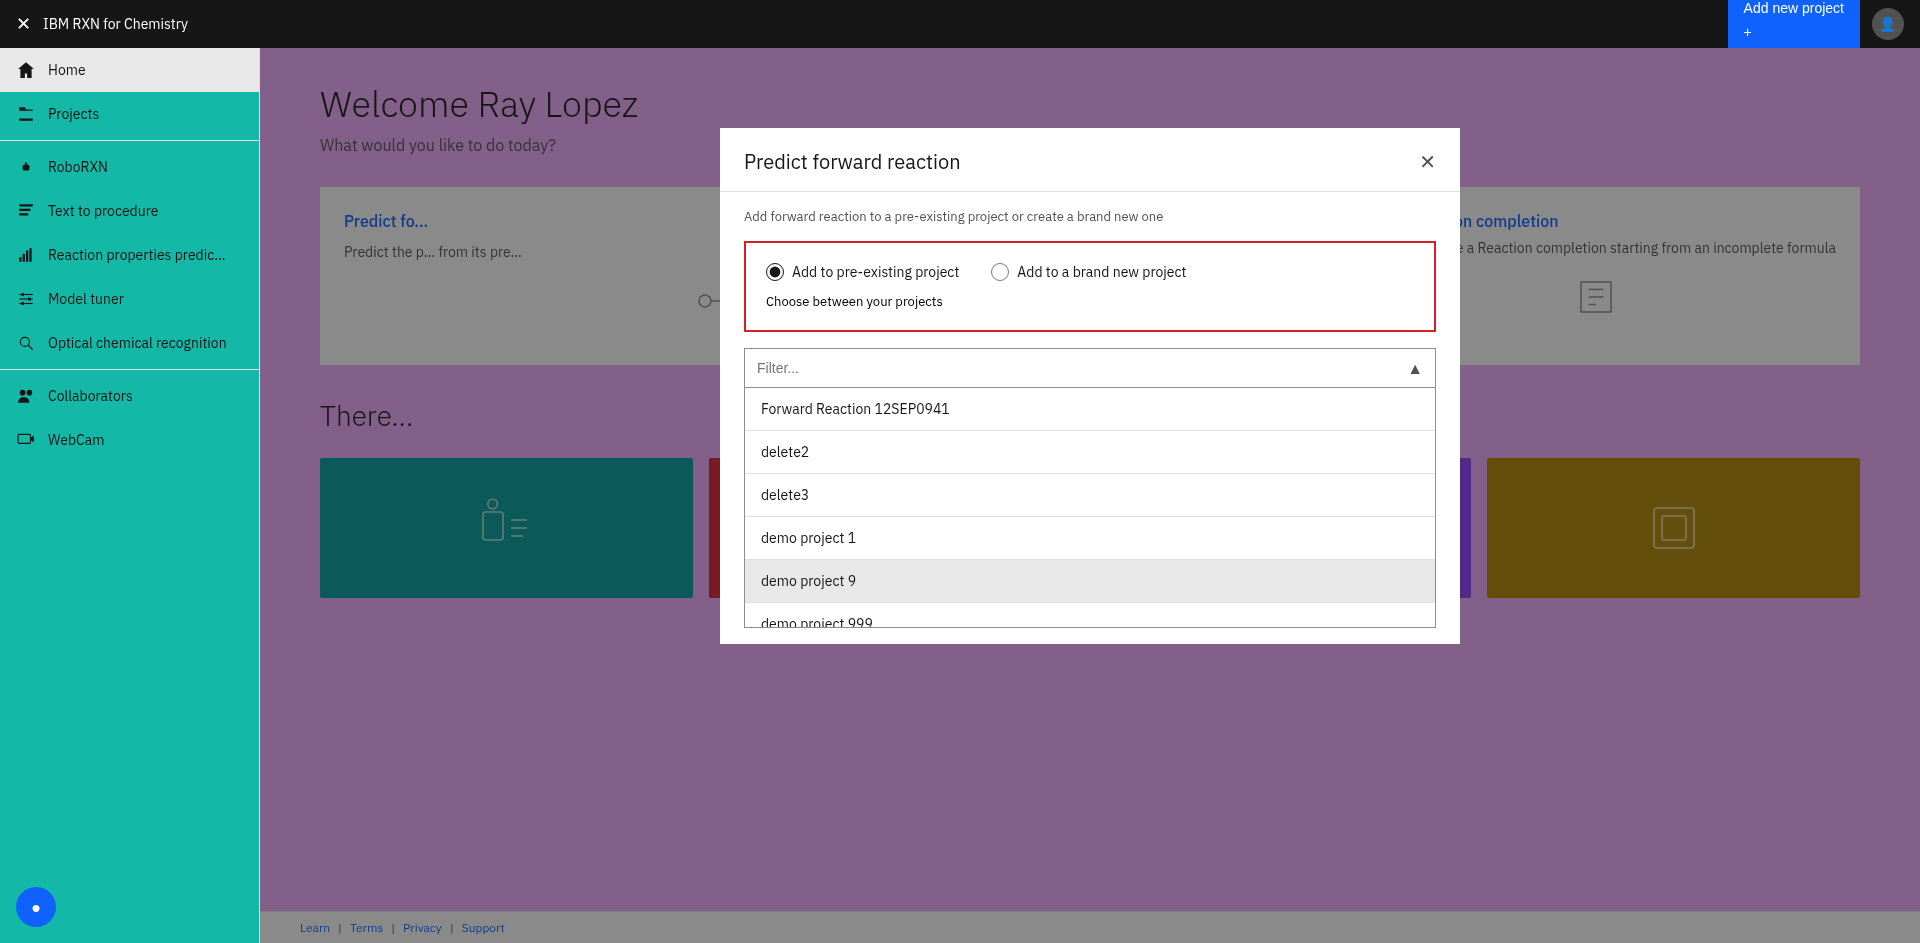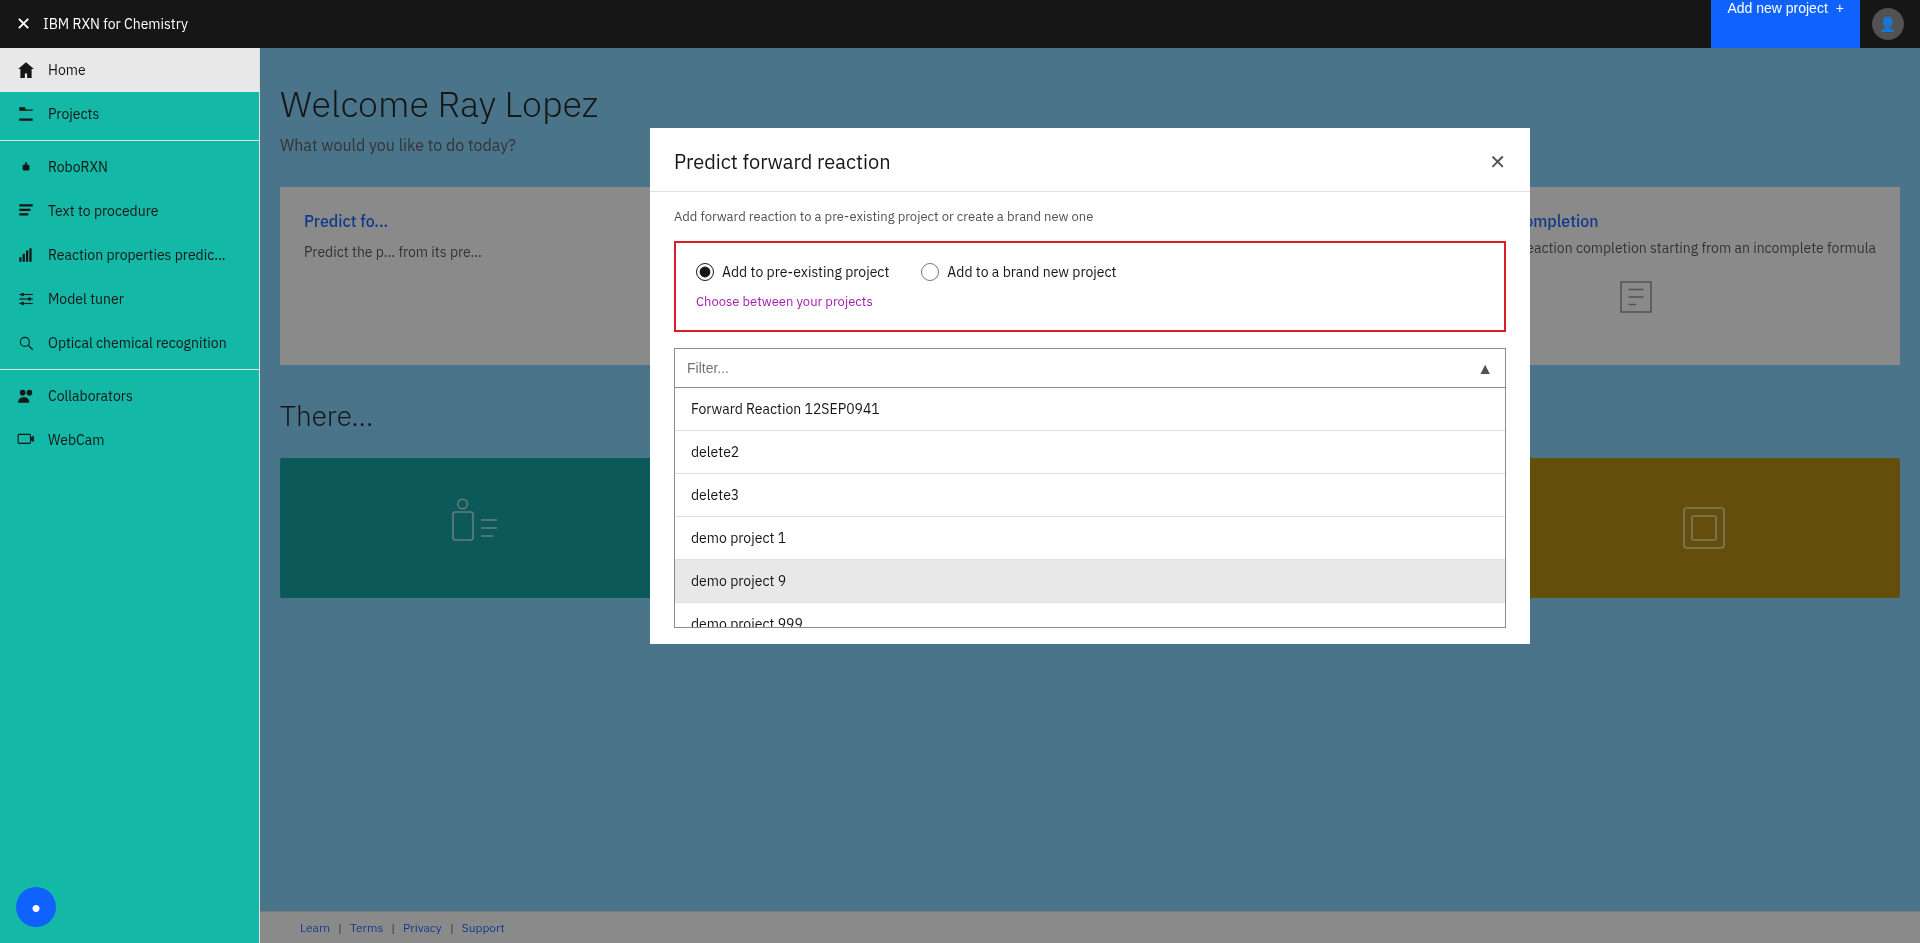--- a/index.html
+++ b/index.html
@@ -11,21 +11,21 @@
       background: #161616; color: #fff; height: 48px; padding: 0 16px;
       position: fixed; top: 0; left: 0; right: 0; z-index: 100;
     }
     .topbar-left { display: flex; align-items: center; gap: 12px; }
     .topbar-title { font-size: 14px; font-weight: 400; }
     .topbar-close { background: none; border: none; color: #fff; cursor: pointer; font-size: 18px; }
     .topbar-right { display: flex; align-items: center; gap: 12px; }
     .add-project-btn {
       display: flex; align-items: flex-start; gap: 8px;
       background: #0f62fe; color: #fff; border: none; padding: 0 16px;
-      height: 48px; font-size: 14px; cursor: pointer;
+      height: 48px; font-size: 14px; cursor: pointer; flex-direction: column;
     }
     .user-avatar { width: 32px; height: 32px; border-radius: 50%; background: #525252; display: flex; align-items: center; justify-content: center; color: #fff; font-size: 14px; }
 
     
     .layout { display: flex; margin-top: 48px; height: calc(100vh - 48px); }
 
     
     .sidebar {
       width: 260px; background: #14b8a6; border-right: 1px solid #e0e0e0;
       display: flex; flex-direction: column; flex-shrink: 0; overflow-y: auto;
@@ -34,21 +34,21 @@
       display: flex; align-items: center; gap: 12px;
       padding: 12px 16px; cursor: pointer; font-size: 14px; color: #161616;
     }
     .sidebar-item.active { background: #e8e8e8; }
     .sidebar-icon { width: 20px; height: 20px; display: flex; align-items: center; justify-content: center; flex-shrink: 0; }
     .sidebar-divider { border: none; border-top: 1px solid #e0e0e0; margin: 4px 0; }
     .sidebar-bottom { margin-top: auto; padding: 16px; }
     .sidebar-avatar { width: 40px; height: 40px; border-radius: 50%; background: #0f62fe; display: flex; align-items: center; justify-content: center; color: #fff; font-size: 16px; cursor: pointer; }
 
     
-    .main { flex: 1; overflow-y: auto; padding: 32px 20px; background: #7dd3fc; position: relative; }
+    .main { flex: 1; overflow-y: auto; padding: 32px 60px; background: #f0abfc; position: relative; }
     .welcome-title { font-size: 36px; font-weight: 300; color: #161616; margin-bottom: 8px; }
     .welcome-subtitle { font-size: 16px; color: #525252; margin-bottom: 32px; }
 
     
     .cards-row { display: flex; gap: 16px; margin-bottom: 32px; }
     .card { background: #fff; padding: 24px; flex: 1; min-width: 0; cursor: pointer; }
     .card-title { font-size: 16px; color: #0f62fe; font-weight: 500; margin-bottom: 12px; }
     .card-desc { font-size: 14px; color: #525252; }
     .card-icon-area { display: flex; justify-content: center; align-items: center; height: 80px; }
 
@@ -69,40 +69,40 @@
     .footer { position: fixed; bottom: 0; left: 260px; right: 0; background: #fff; border-top: 1px solid #e0e0e0; padding: 8px 40px; font-size: 12px; color: #525252; display: flex; gap: 8px; }
     .footer a { color: #0f62fe; text-decoration: none; }
 
     
     .modal-overlay {
       position: fixed; top: 48px; left: 260px; right: 0; bottom: 0;
       background: rgba(22,22,22,0.5); z-index: 200; display: flex; align-items: flex-start; justify-content: center;
       padding-top: 80px;
     }
     .modal {
-      background: #fff; width: 880px; max-height: calc(100vh - 200px);
+      background: #fff; width: 740px; max-height: calc(100vh - 200px);
       overflow: hidden; position: relative; display: flex; flex-direction: column;
     }
     .modal-header {
       display: flex; align-items: center; justify-content: space-between;
       padding: 20px 24px 16px; border-bottom: 1px solid #e0e0e0;
     }
     .modal-title { font-size: 20px; font-weight: 400; }
     .modal-close { background: none; border: none; cursor: pointer; font-size: 20px; color: #525252; }
     .modal-body { padding: 16px 24px; flex: 1; overflow: hidden; }
     .modal-subtitle { font-size: 13px; color: #525252; margin-bottom: 16px; }
 
     
     .radio-group-box {
       border: 2px solid #da1e28; padding: 20px; margin-bottom: 16px;
     }
     .radio-row { display: flex; gap: 32px; margin-bottom: 12px; }
     .radio-option { display: flex; align-items: center; gap: 8px; cursor: pointer; font-size: 14px; }
     .radio-input { width: 18px; height: 18px; cursor: pointer; accent-color: #161616; }
-    .radio-hint { font-size: 13px; color: #a21caf; }
+    .radio-hint { font-size: 13px; color: #000000; }
 
     
     .filter-container { position: relative; }
     .filter-input-row {
       display: flex; align-items: center; border: 1px solid #8d8d8d;
       background: #fff; padding: 0 12px; height: 40px;
     }
     .filter-input { border: none; outline: none; flex: 1; font-size: 14px; }
     .filter-chevron { color: #525252; font-size: 16px; cursor: pointer; }
 

